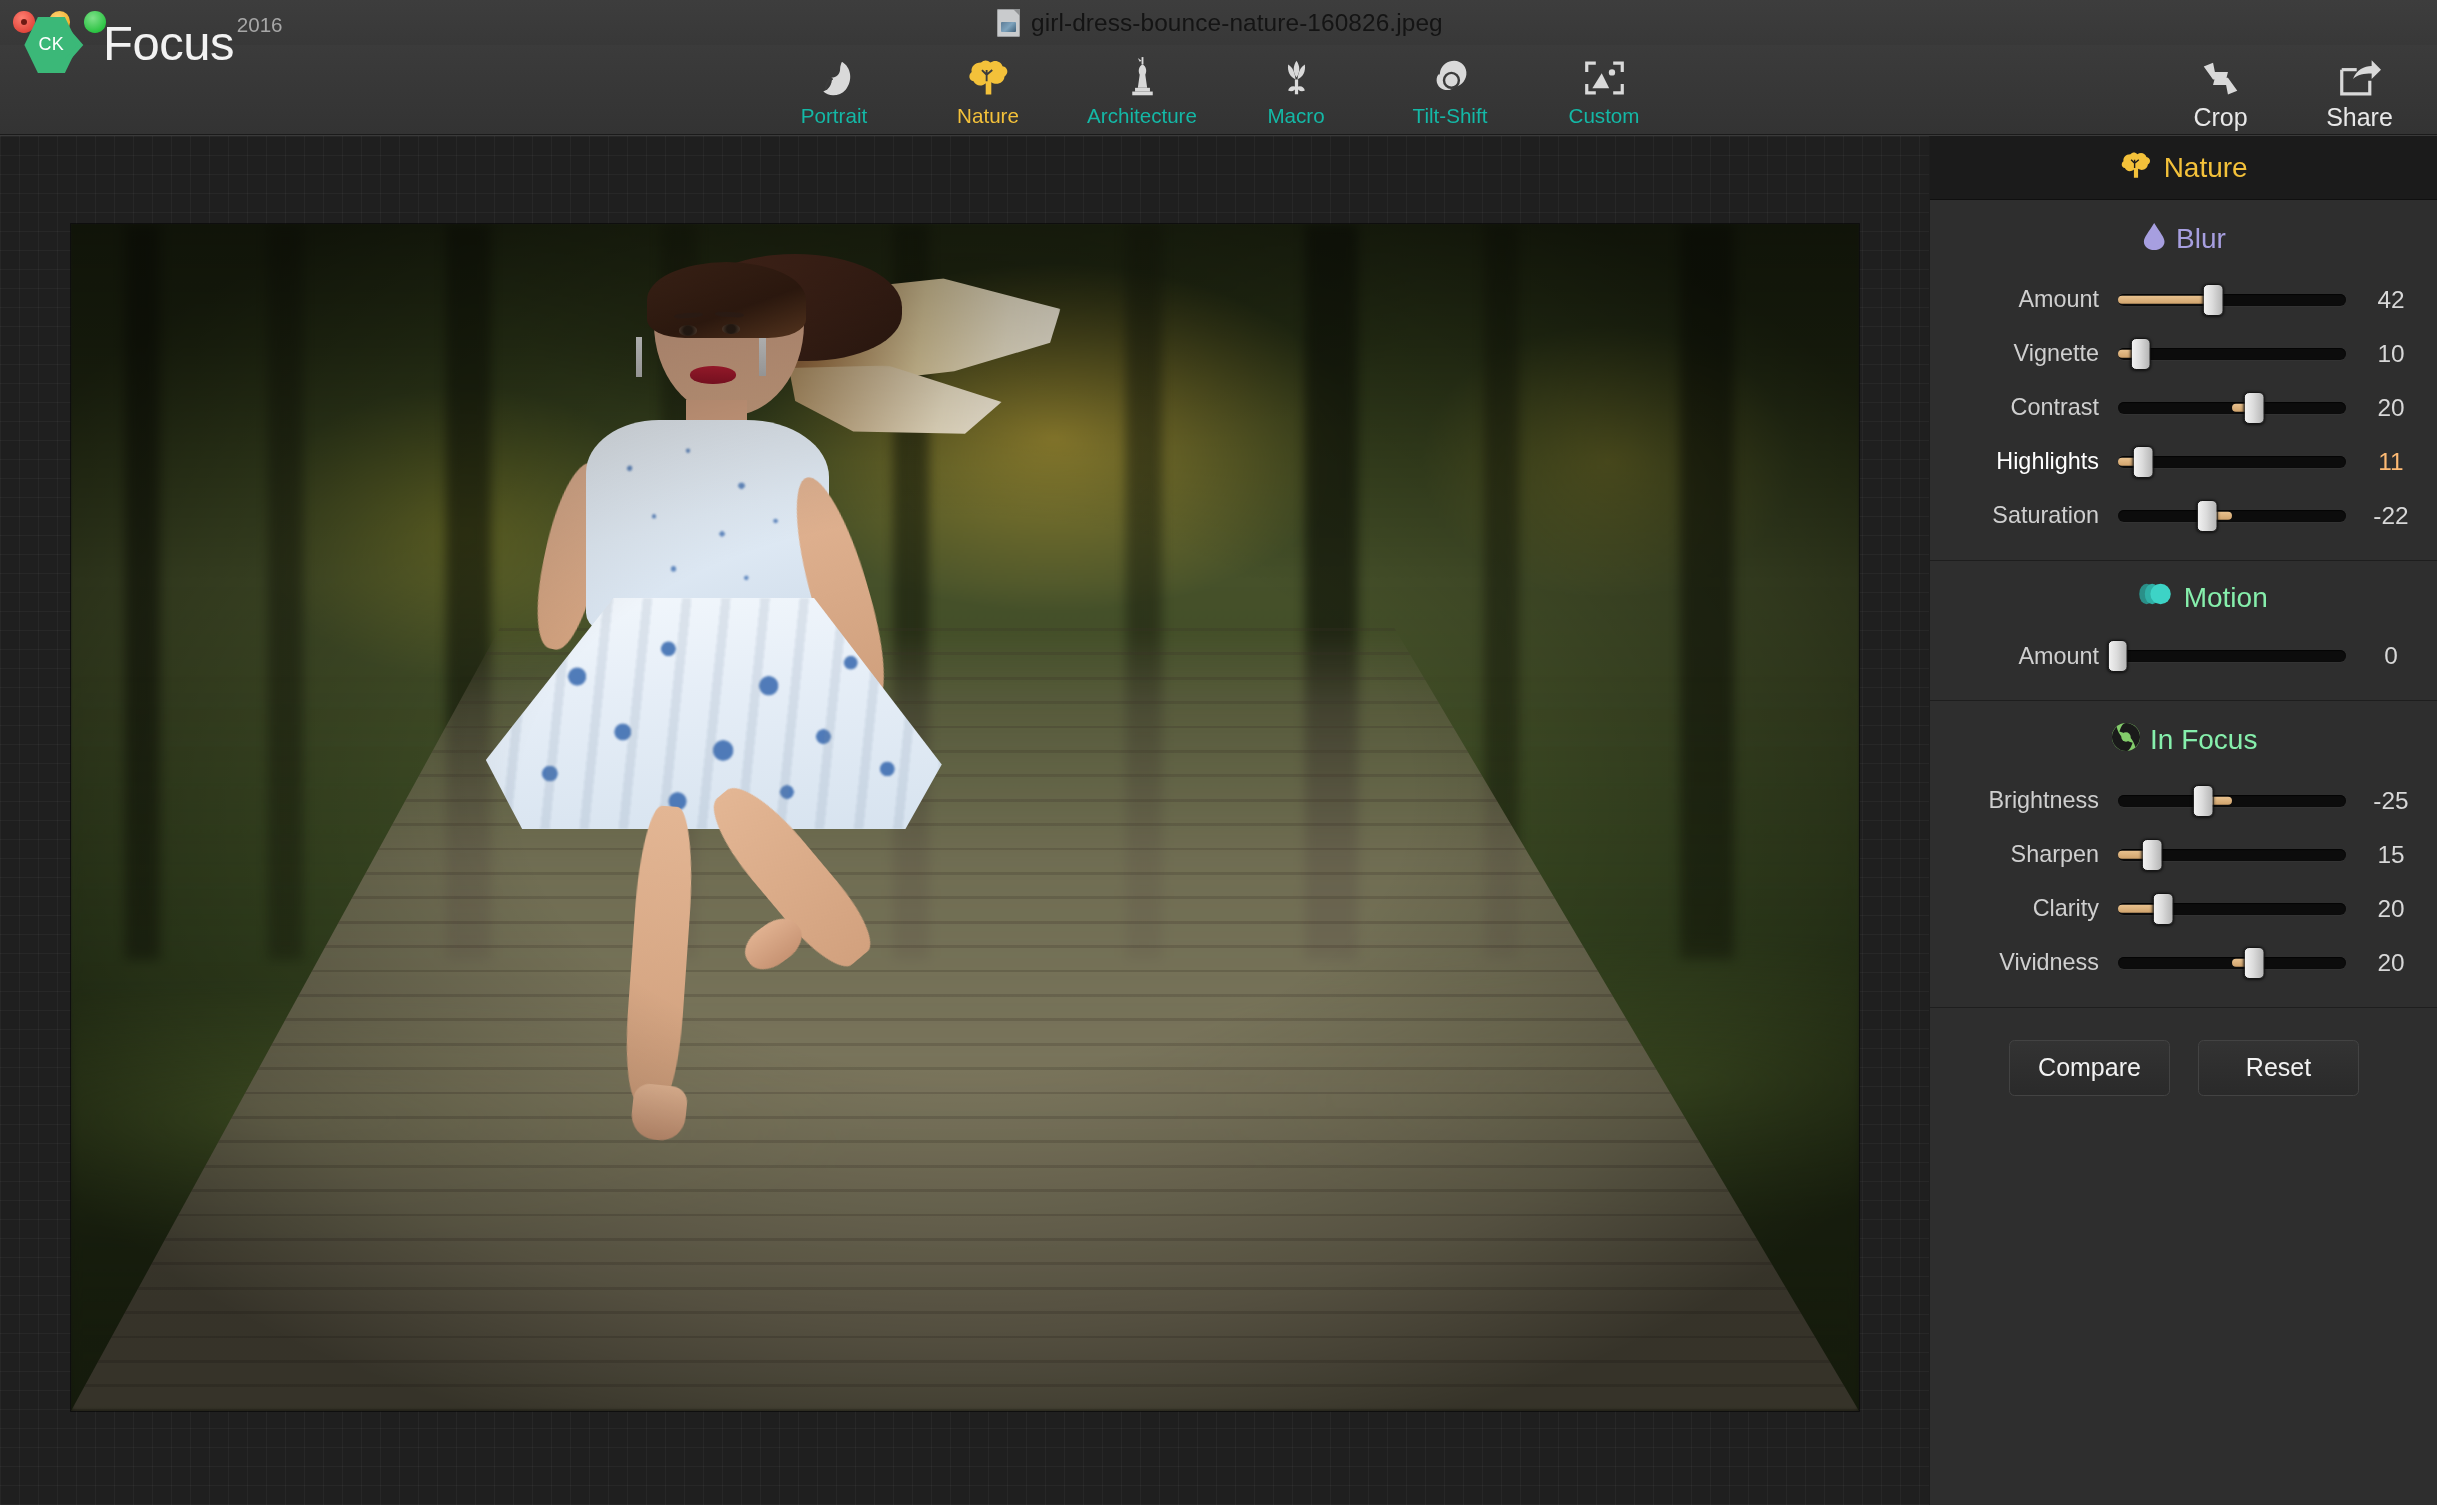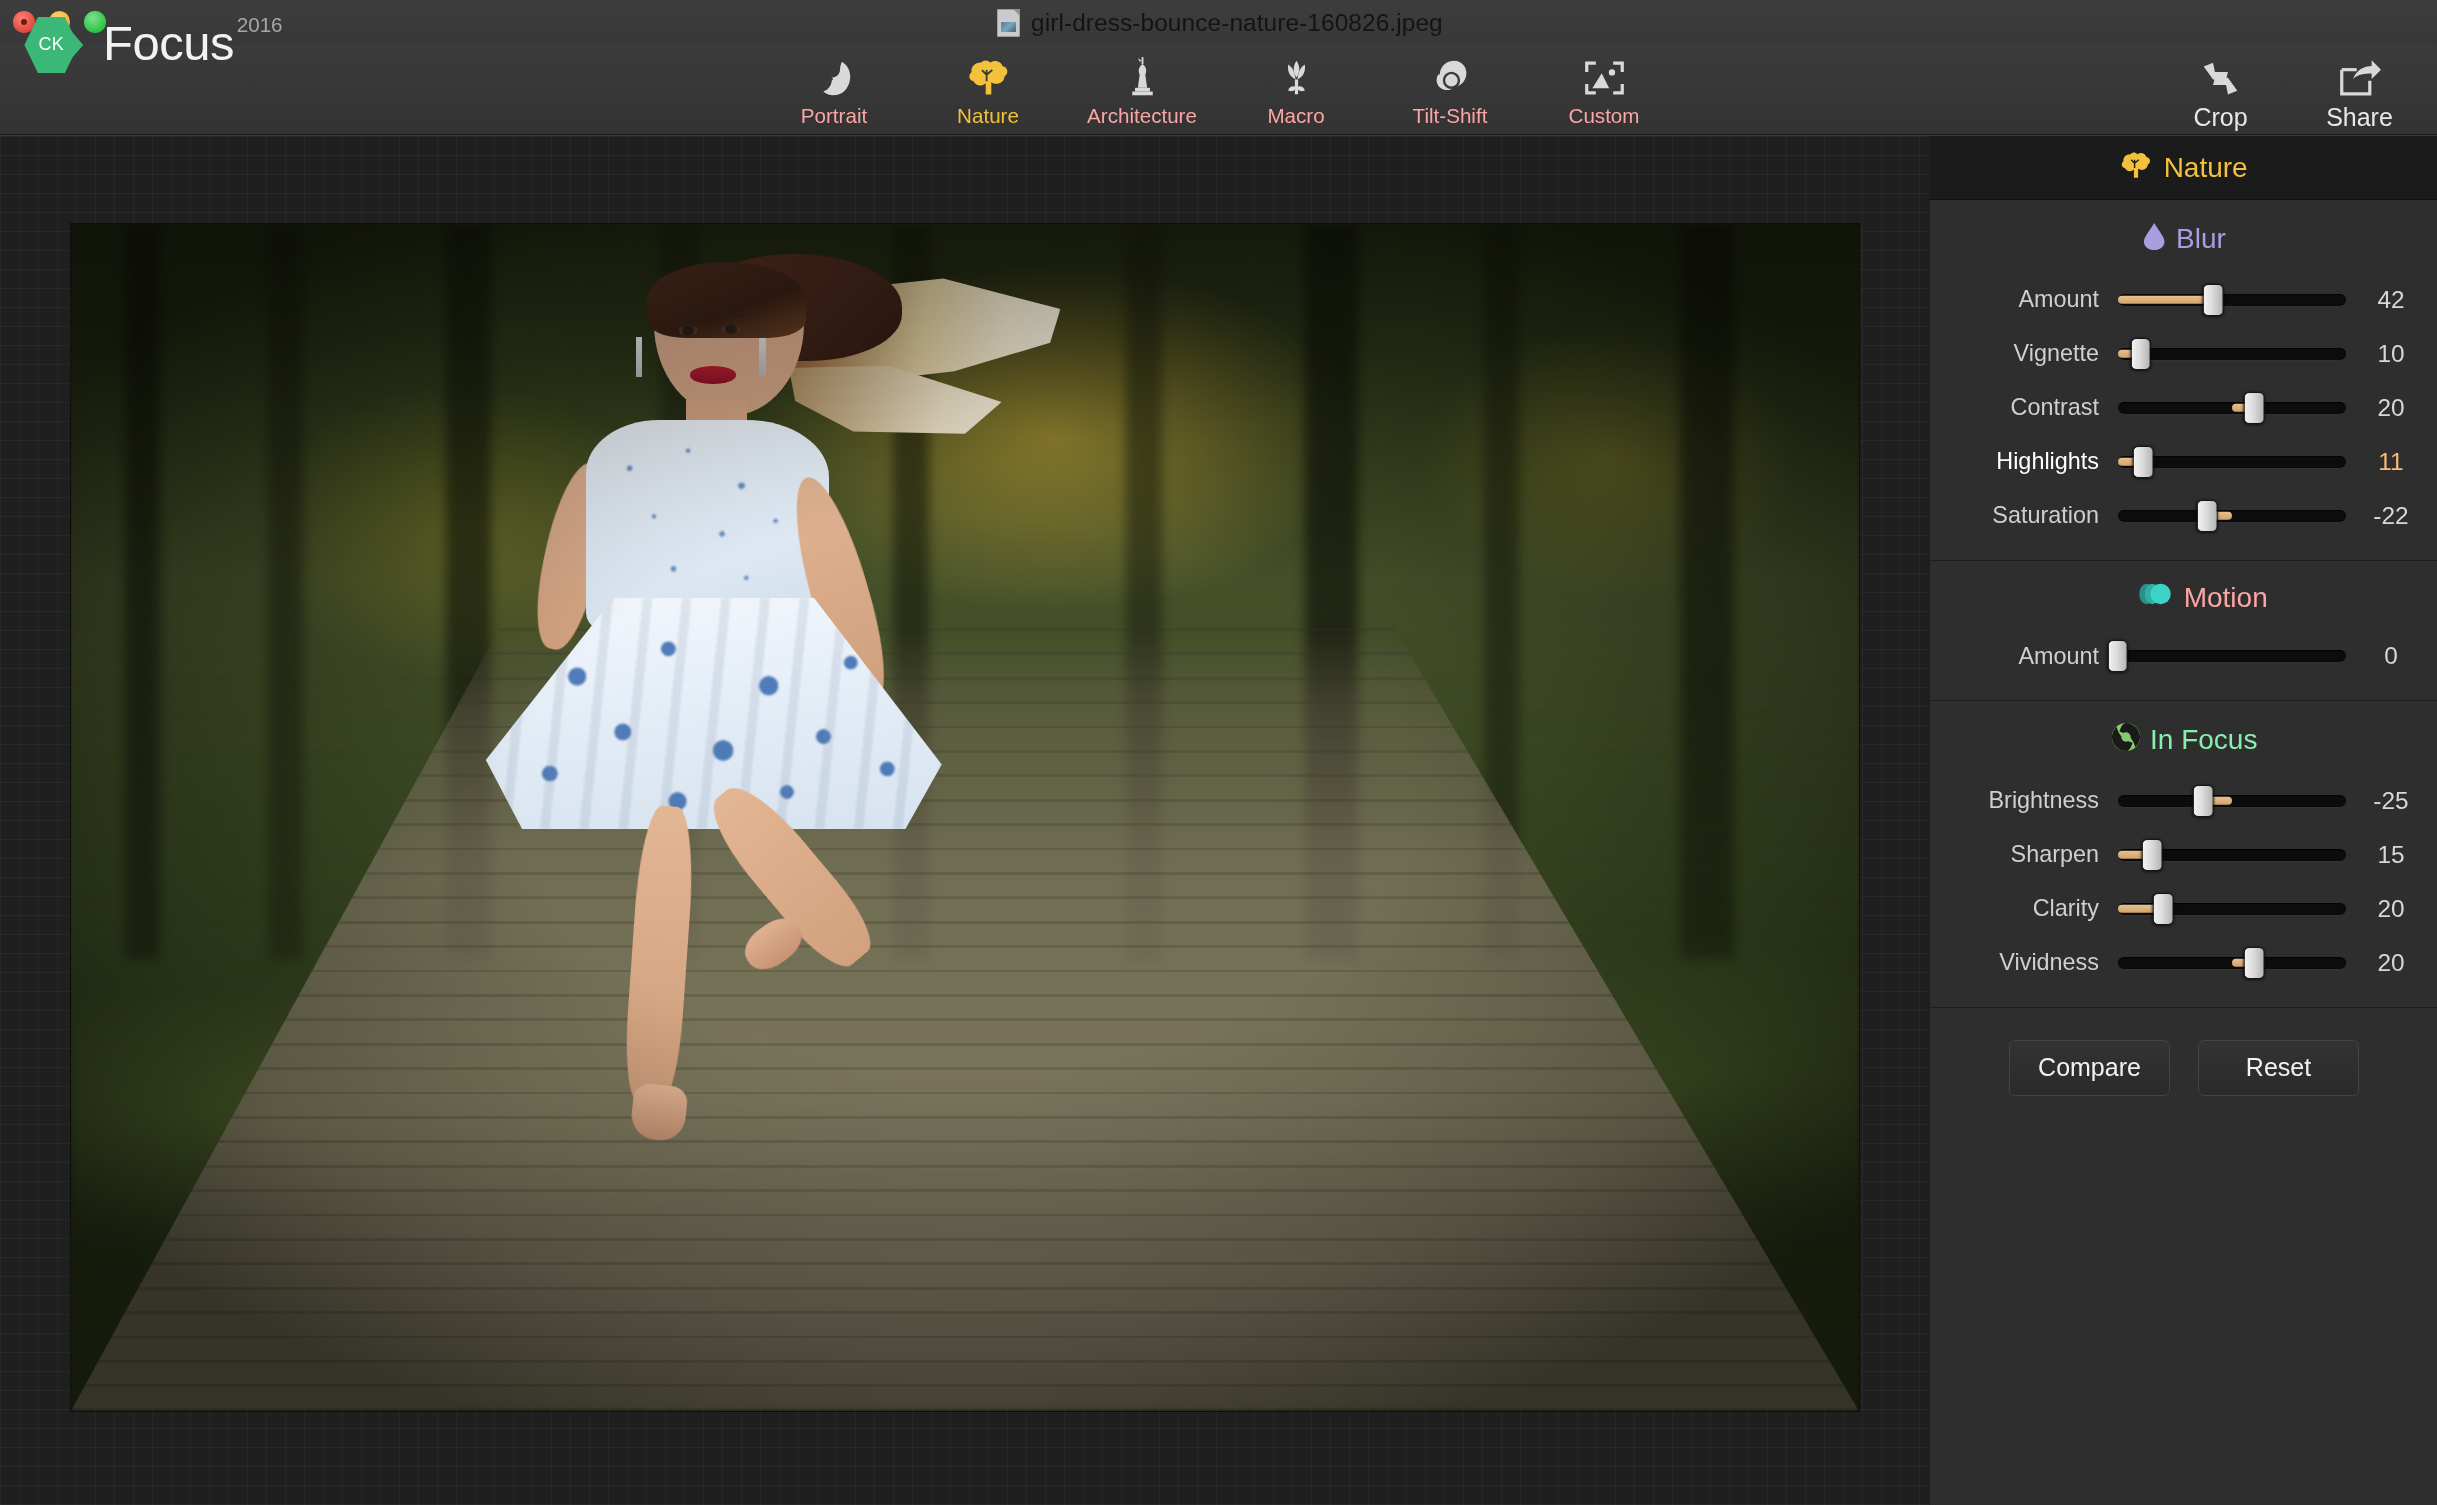--- a/index.html
+++ b/index.html
@@ -97,21 +97,21 @@
     position: absolute; left: 0; top: 45px; width: 2438px; height: 90px;
     display: flex; align-items: center; justify-content: center; gap: 0;
   }
   .tab {
     width: 154px; height: 84px;
     display: flex; flex-direction: column; align-items: center; justify-content: flex-start;
     padding-top: 7.5px;
     cursor: pointer;
   }
   .tab .ticon { height: 45px; display: flex; align-items: center; justify-content: center; }
-  .tab .tlabel { font-size: 20.6px; color: #fca5a5; margin-top: 3.8px; }
+  .tab .tlabel { font-size: 20.6px; color: #14b8a6; margin-top: 3.8px; }
   .tab.active .tlabel { color: #f3c13a; }
 
   
   .actions { position: absolute; right: 26px; top: 45px; height: 90px; display: flex; align-items: center; gap: 34px; }
   .action {
     width: 105px; height: 83px; cursor: pointer;
     display: flex; flex-direction: column; align-items: center; justify-content: flex-start;
     padding-top: 9.4px;
   }
   .action .ticon { height: 43px; display: flex; align-items: center; justify-content: center; }
@@ -393,21 +393,21 @@
   }
   .panel-head .pname { color: #f3c13a; font-size: 28px; }
 
   .section { padding: 20.6px 0 17px 0; }
   .section + .section { border-top: 0.9px solid #1e1e1e; }
   .sec-title {
     display: flex; align-items: center; justify-content: center; gap: 9.4px;
     font-size: 28px; margin-bottom: 15px;
   }
   .sec-title.blur   { color: #a79fe0; }
-  .sec-title.motion { color: #fca5a5; margin-left: 36px; }
+  .sec-title.motion { color: #86efac; margin-left: 36px; }
   .sec-title.focus  { color: #86efac; }
 
   .row { display: flex; align-items: center; height: 54px; padding: 0 0 0 0; }
   .row .lbl {
     width: 184px; text-align: right; padding-right: 15px;
     color: #cfcfcf; font-size: 23.4px; white-space: nowrap;
   }
   .row.strong .lbl { color: #ffffff; }
   .row .slot { width: 234px; position: relative; height: 54px; }
   .row .val {

